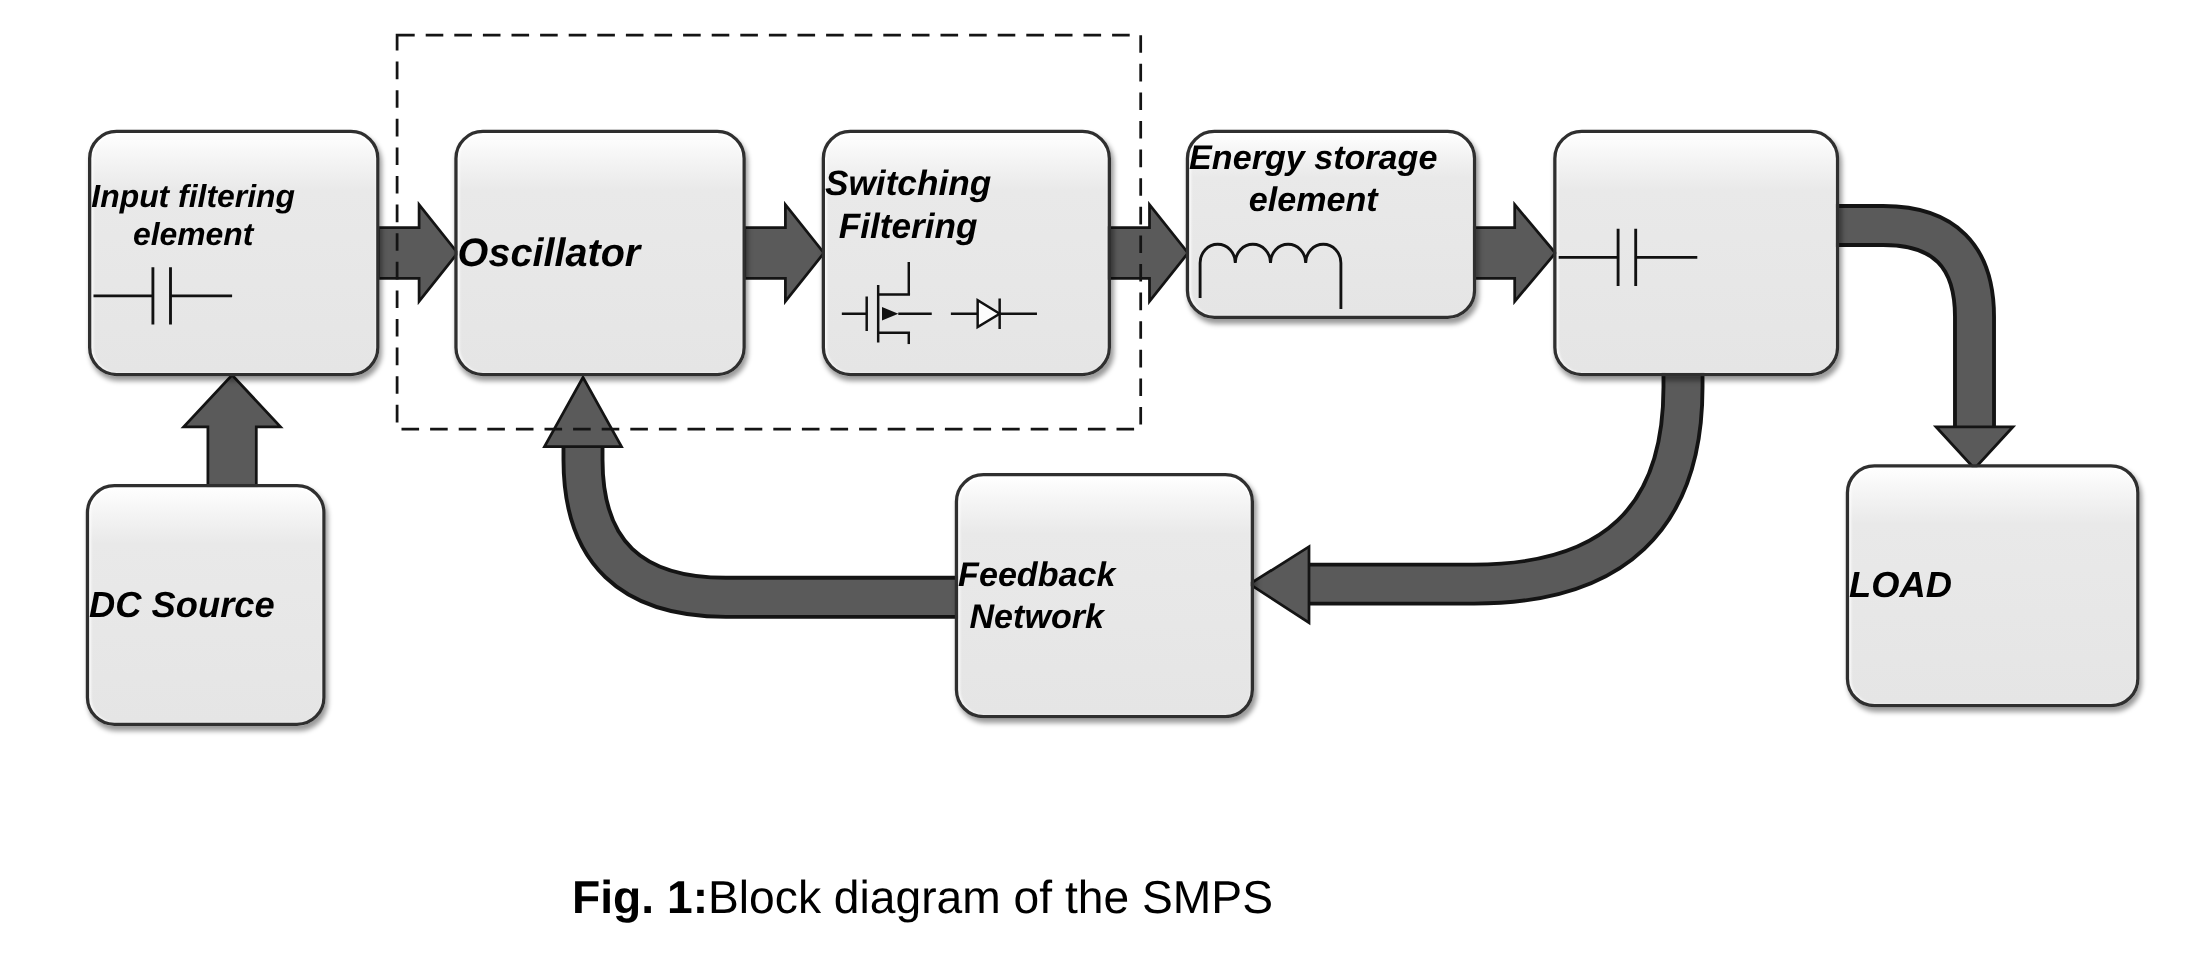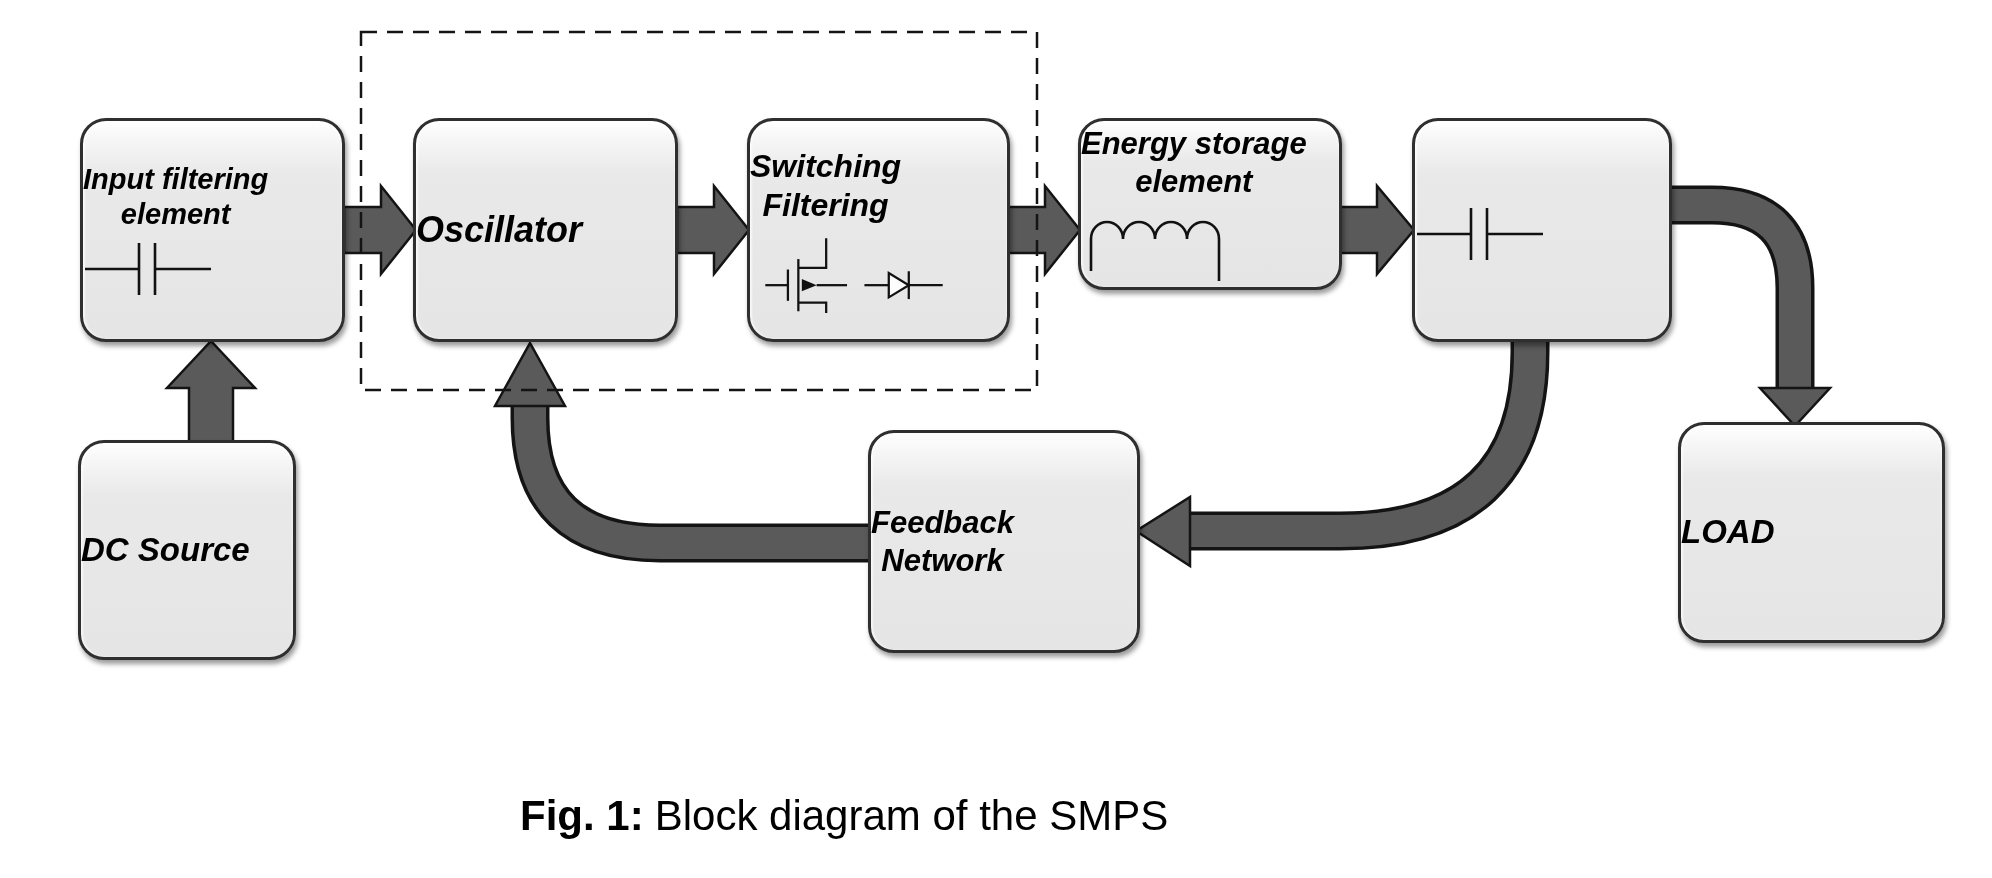--- a/index.html
+++ b/index.html
@@ -25,21 +25,21 @@
     text-align:center;color:#000;font-style:italic;
   }
   .label{font-weight:700;line-height:1.22;}
   .label .ln{display:block;white-space:nowrap;}
   .sym{margin-top:8px;flex:none;}
   .caption{
     position:absolute;z-index:2;left:520px;top:792px;
     font-size:42px;color:#000;white-space:nowrap;
   }
   .cap-b{font-weight:700;}
-  .cap-t{font-weight:400;margin-left:11px;}
+  .cap-t{font-weight:400;}
   .symline{stroke:#111;stroke-width:2.6;fill:none;}
 </style>
 </head>
 <body>
 
 <div id="stage">
 
   <svg id="wires" width="1992" height="878" viewBox="0 0 1992 878">
 
     <g>

